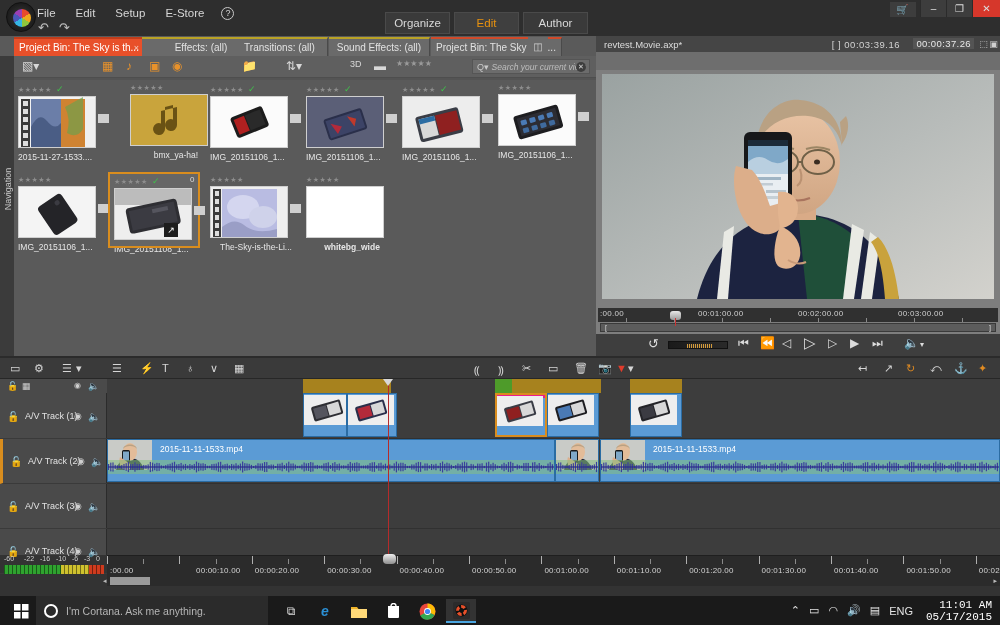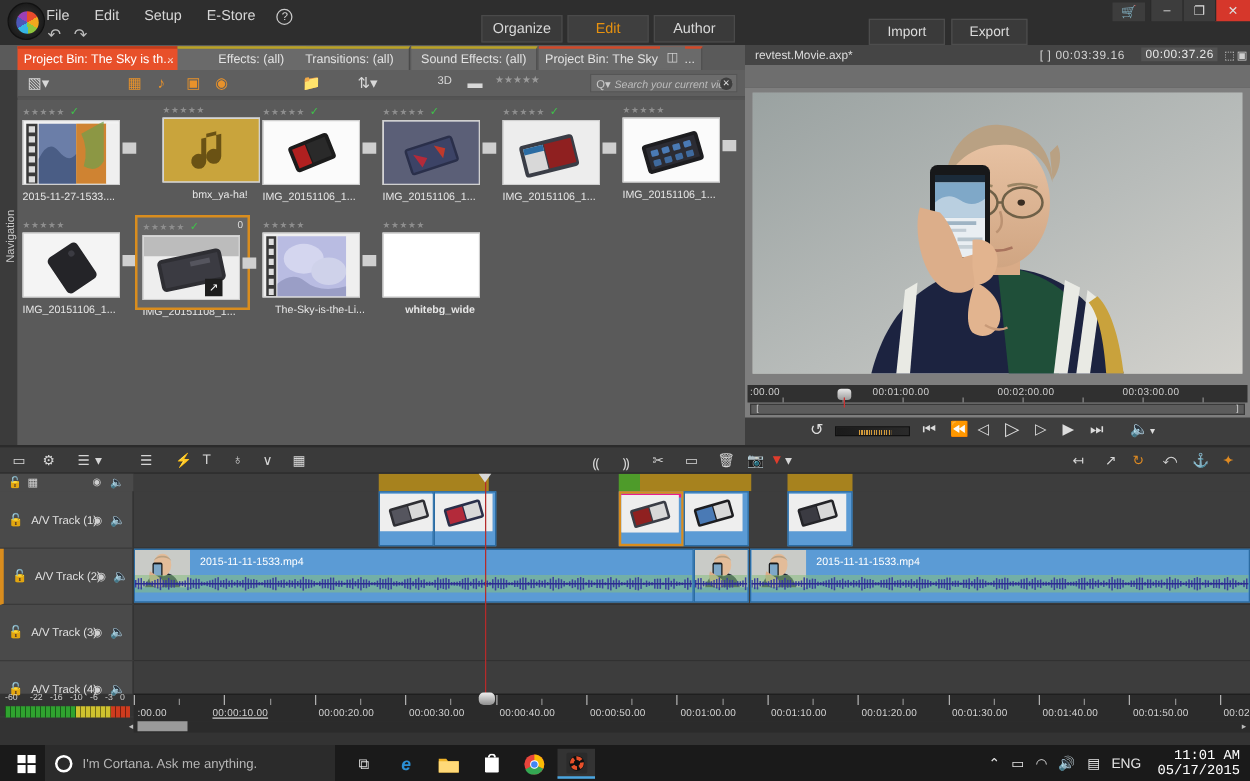--- a/index.html
+++ b/index.html
@@ -206,24 +206,20 @@
       <span class="help">?</span>
     </div>
     <div class="undoredo">
       <span>↶</span>
       <span>↷</span>
     </div>
     <div class="modes">
       <div class="mode">Organize</div>
       <div class="mode active">Edit</div>
       <div class="mode">Author</div>
-    </div>
-    <div class="impexp">
-      <div class="b">Import</div>
-      <div class="b">Export</div>
     </div>
     <div class="cart">🛒</div>
     <div class="wctl">
       <div>–</div>
       <div>❐</div>
       <div class="close">✕</div>
     </div>
   </div>
 
   <div class="leftpanel">
@@ -1155,21 +1151,21 @@
         <div class="trow" style="top: 150px; height: 45px; background: rgb(61, 61, 61);"></div>
       </div>
 
     <div class="playline" style="left:388px;"></div>
     <div class="playmark" style="left:383px;"></div>
 
     <div class="tlruler" id="tlruler">
         <div class="lab" style="left: 3px;">:00.00</div>
         <div class="tkm" style="left: 0px;"></div>
         <div class="tk" style="left: 36.2px;"></div>
-        <div class="lab" style="left: 63px; text-decoration: underline;">00:00:10.00</div>
+        <div class="lab" style="left: 89px;">00:00:10.00</div>
         <div class="tkm" style="left: 72.4px;"></div>
         <div class="tk" style="left: 108.6px;"></div>
         <div class="lab" style="left: 147.8px;">00:00:20.00</div>
         <div class="tkm" style="left: 144.8px;"></div>
         <div class="tk" style="left: 181px;"></div>
         <div class="lab" style="left: 220.2px;">00:00:30.00</div>
         <div class="tkm" style="left: 217.2px;"></div>
         <div class="tk" style="left: 253.4px;"></div>
         <div class="lab" style="left: 292.6px;">00:00:40.00</div>
         <div class="tkm" style="left: 289.6px;"></div>

